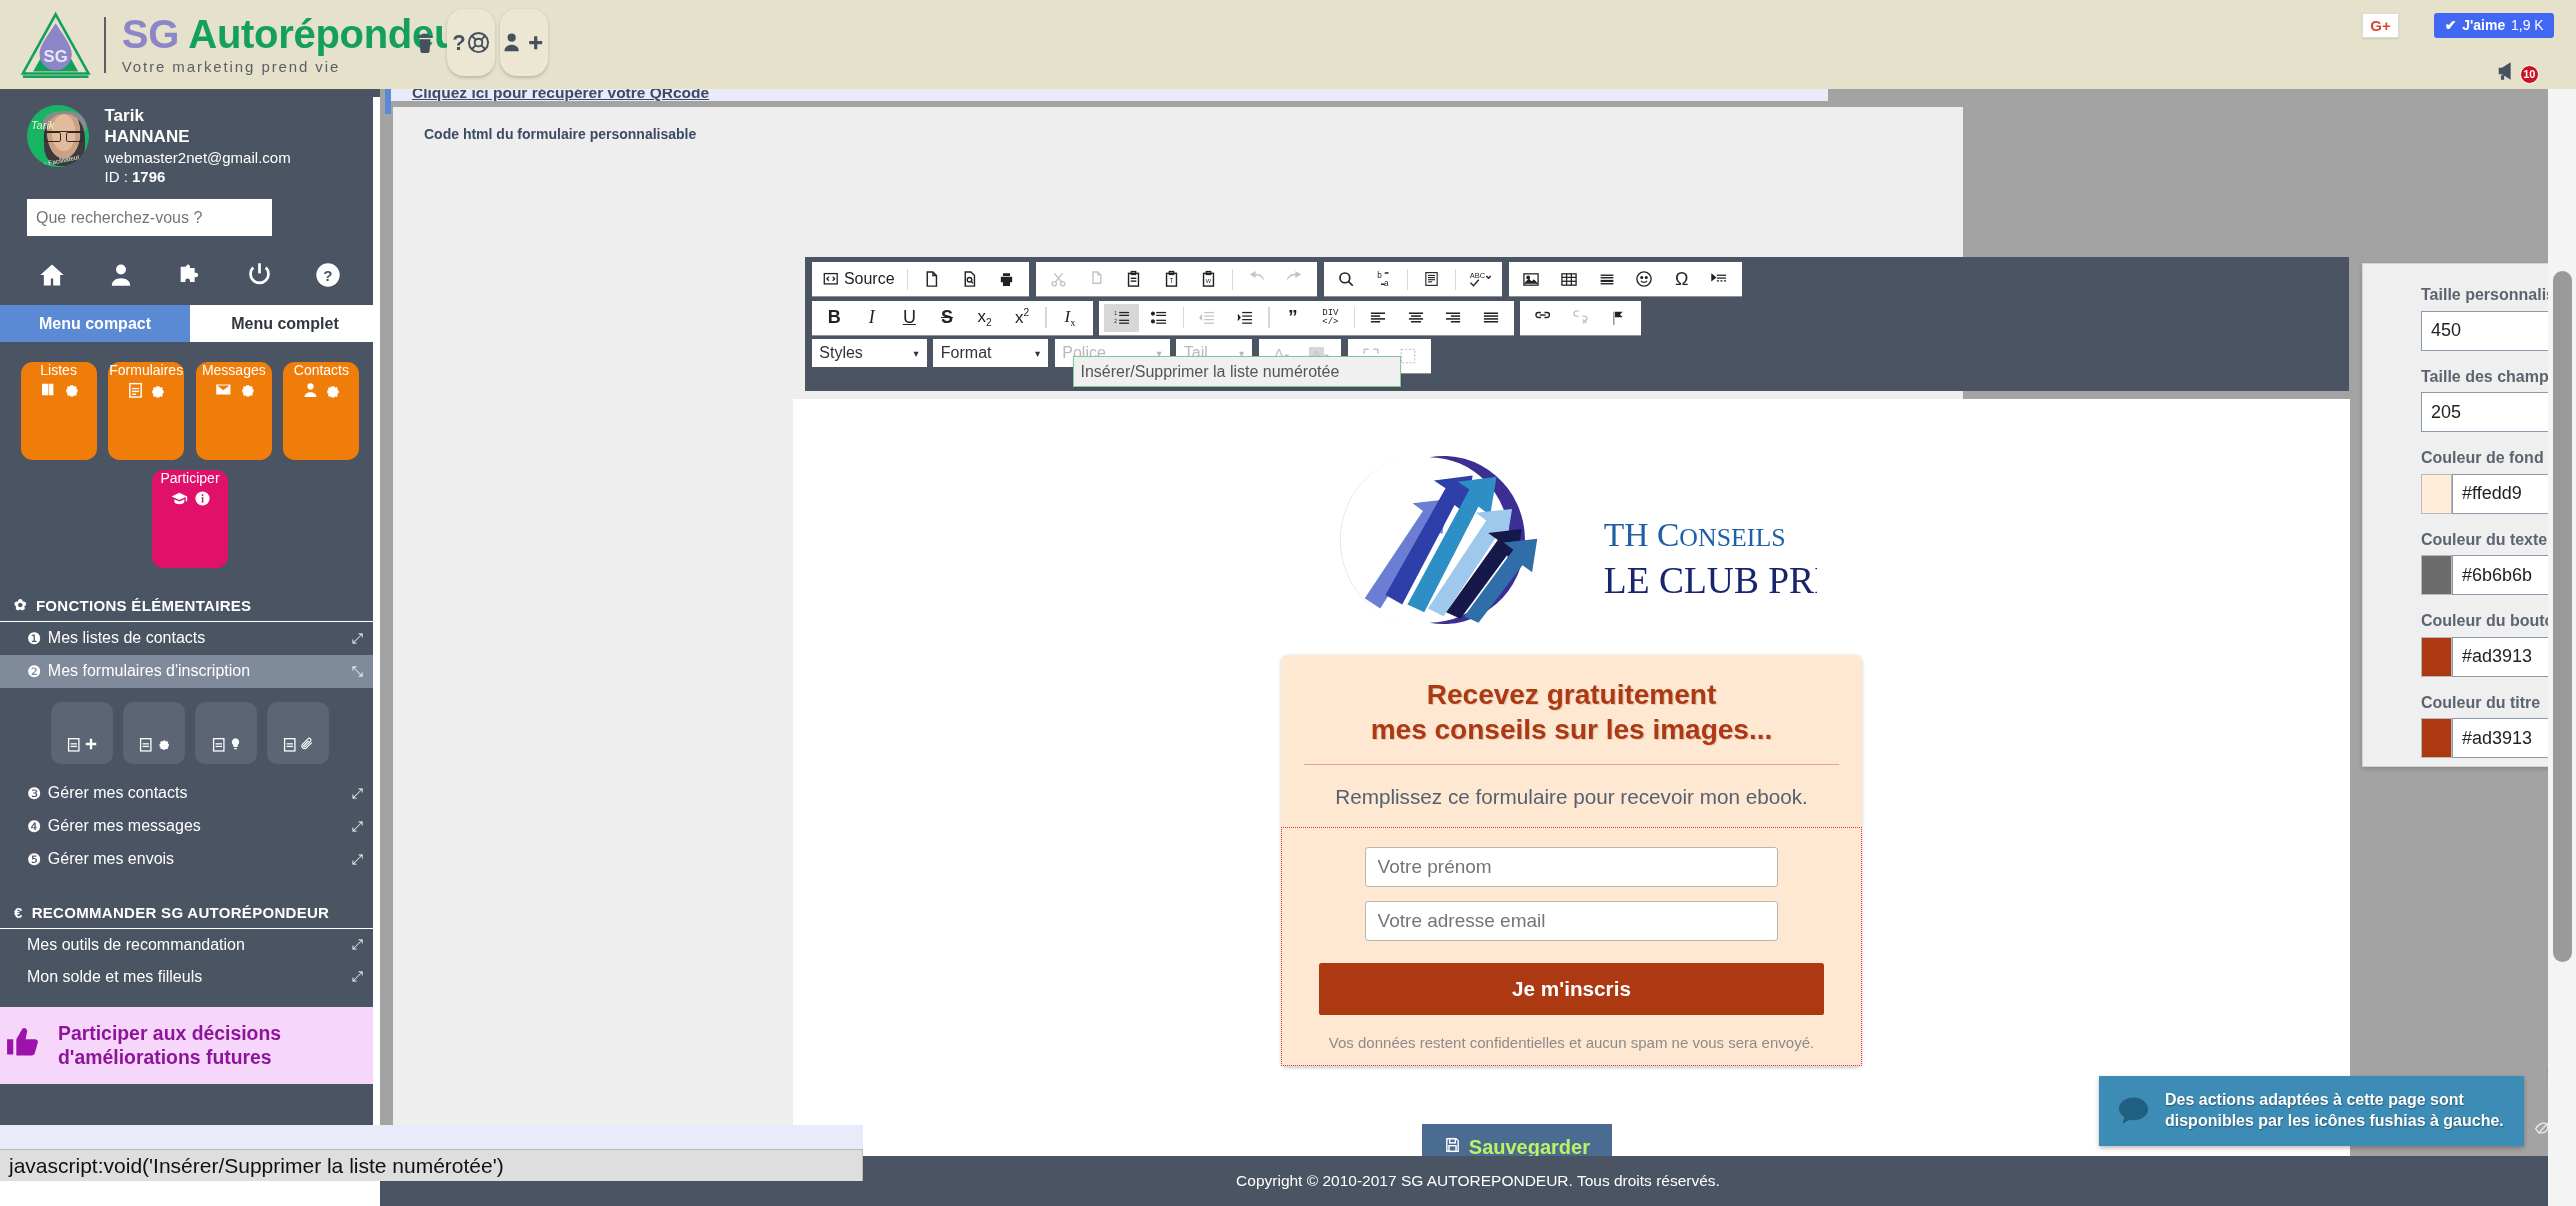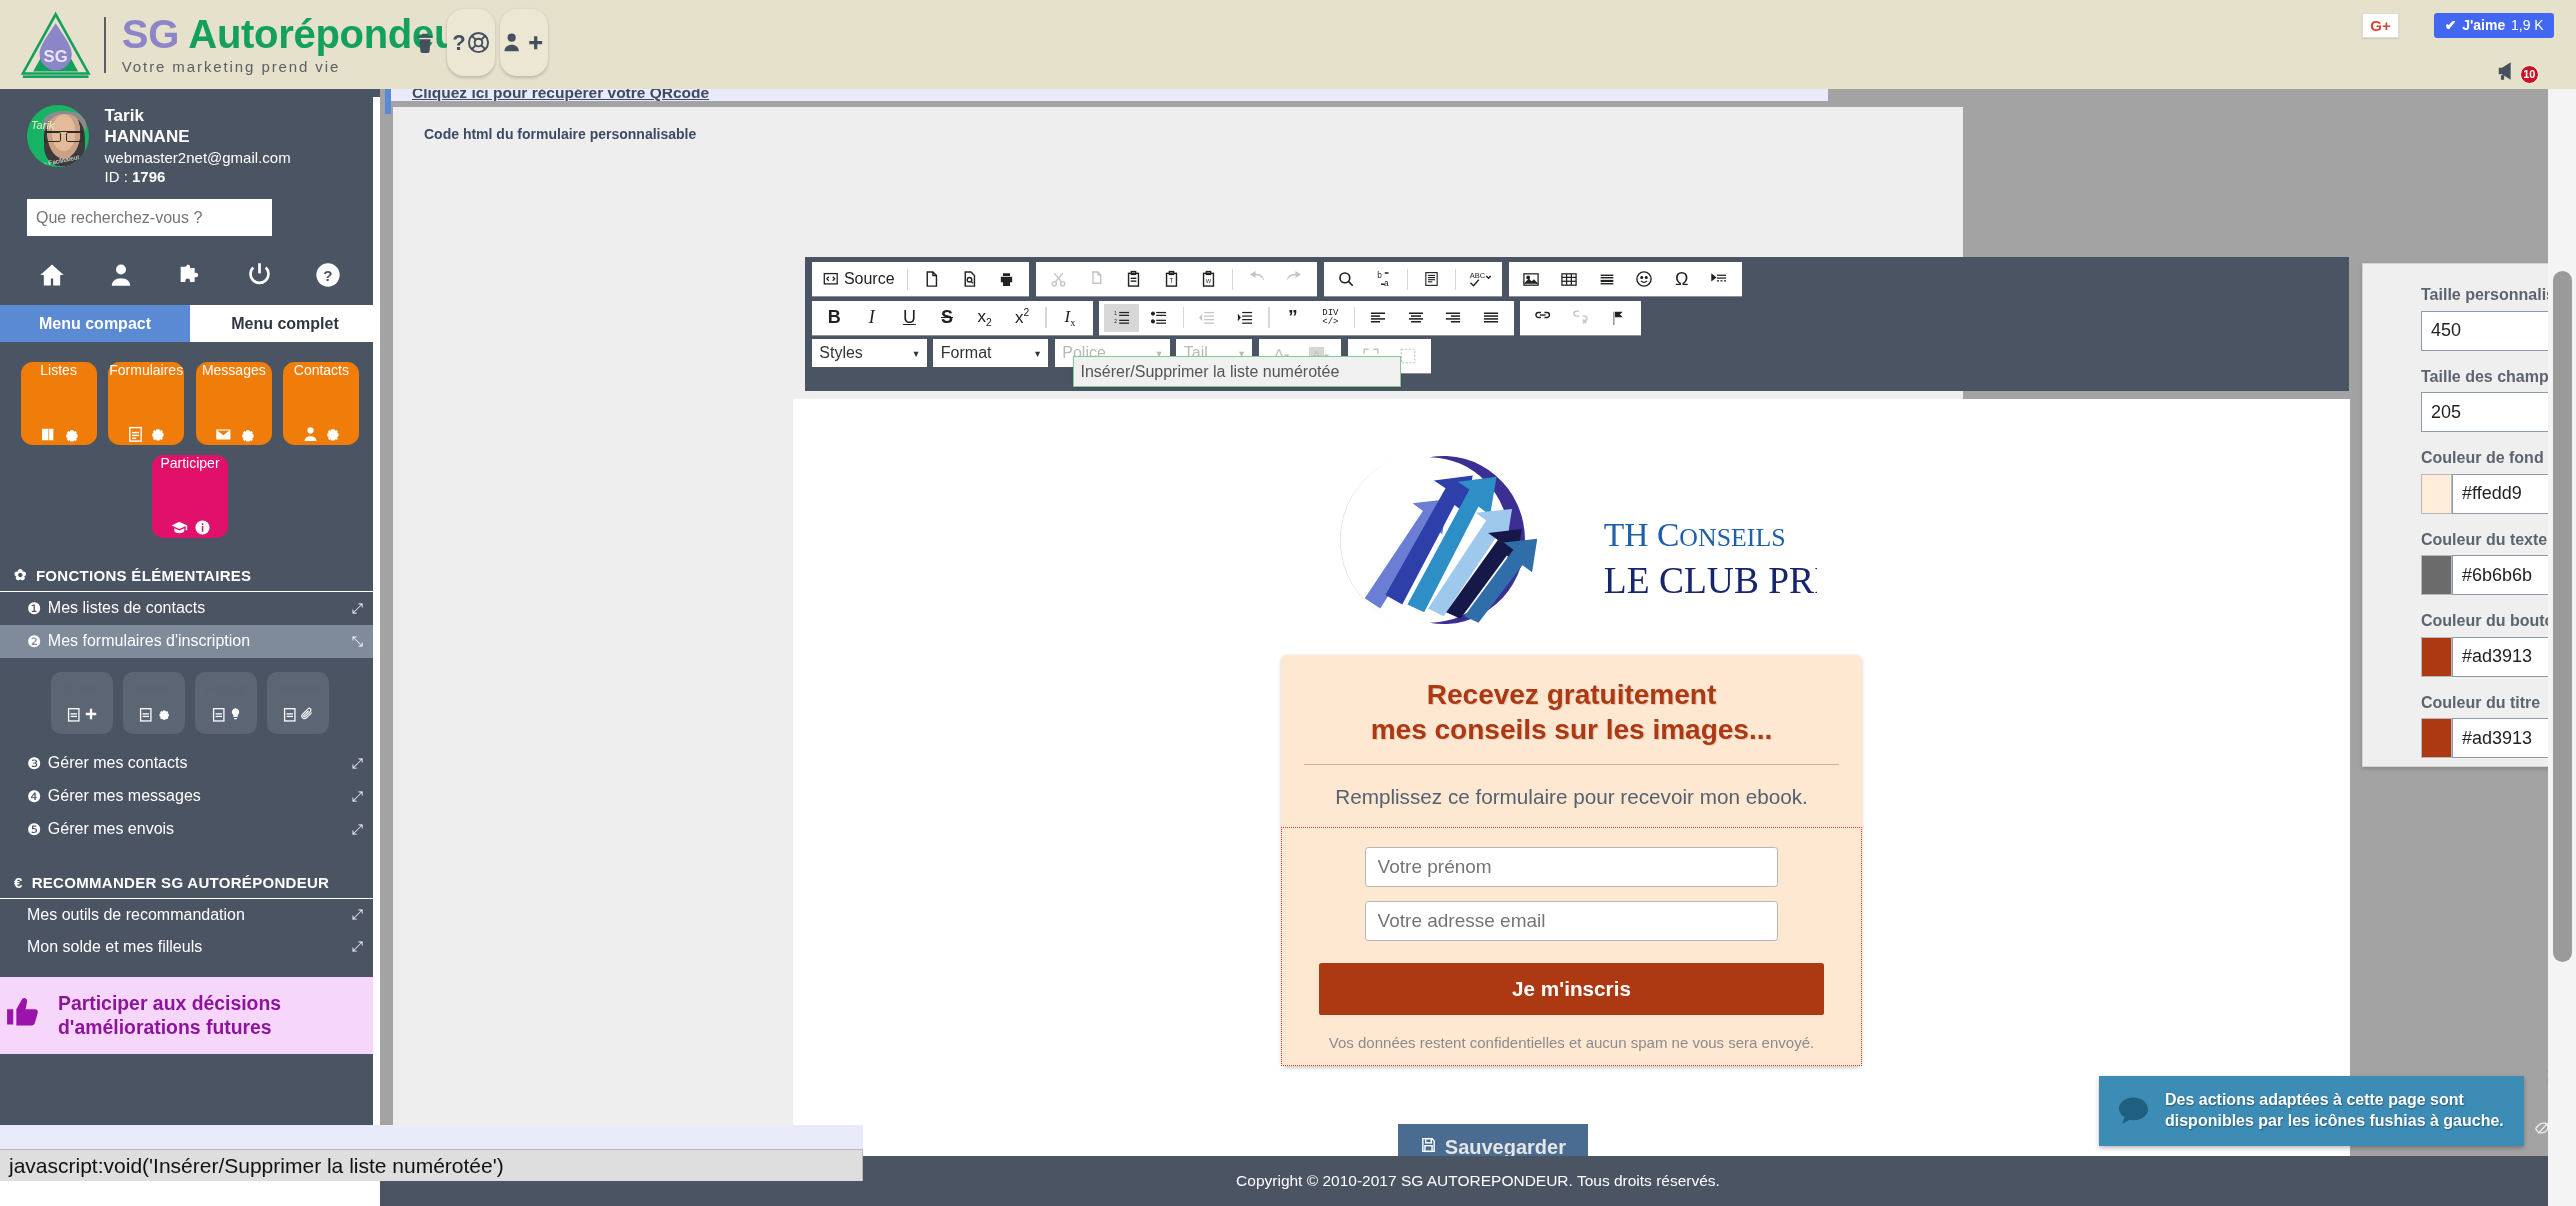--- a/index.html
+++ b/index.html
@@ -88,22 +88,22 @@
   .quicknav > div { display:flex; align-items:center; justify-content:center; width:47px; height:47px; }
 
   .menutabs { display:flex; height:37px; }
   .mtab { flex:1; display:flex; align-items:center; justify-content:center; font-size:16px; font-weight:bold; }
   .mtab.active { background:#5b8ad4; color:#fff; }
   .mtab.inactive { background:#fff; color:#32373f; }
 
   .tilearea { padding:19.4px 17px 0 17px; }
   .tilerow { display:flex; justify-content:center; gap:11.6px; }
   .tile {
-    width:76px; height:83px; border-radius:11.6px; background:#f07d09; color:#fff;
-    display:flex; flex-direction:column; align-items:center; justify-content:space-between; gap:3.9px;
+    width:76px; height:98px; border-radius:11.6px; background:#f07d09; color:#fff;
+    display:flex; flex-direction:column; align-items:center; justify-content:flex-start; gap:3.9px;
   }
   .tile.pink { background:#e0106b; }
   .tile .tlabel { font-size:14px; }
   .tile .ticons { display:flex; align-items:center; gap:3.9px; }
 
   .sect-head {
     margin-top:22px; padding:6.5px 11.6px 6.5px 14px; font-size:15px; font-weight:bold;
     letter-spacing:0.3px; border-bottom:1.9px solid #fff; display:flex; align-items:center; gap:9px;
   }
   .mitem {
@@ -218,23 +218,23 @@
   .sfield { display:flex; align-items:stretch; margin-bottom:17px; }
   .swatch { width:31px; height:40px; border:0.6px solid #b9b9b9; flex:0 0 31px; }
   .sinput {
     width:174px; height:40px; background:#fff; border:1.3px solid #8a9bb0; color:#222;
     font-size:18px; padding:0 9px; font-family:"Liberation Sans", sans-serif;
   }
 
   
   .save-wrap { position:absolute; left:1398px; top:1124px; }
   .savebtn {
-    background:#4a6c90; color:#e5e5e5; border:none; padding:11.6px 22px; font-size:20px;
+    background:#4a6c90; color:#bef264; border:none; padding:11.6px 22px; font-size:20px;
     font-weight:bold; display:flex; align-items:center; gap:7.8px;
-    font-family:"Liberation Sans", sans-serif; cursor:pointer;
+    font-family:"Liberation Sans", sans-serif; cursor:pointer;margin-left:24px;
   }
   .footer {
     position:absolute; left:380px; top:1156px; width:2196px; height:50px;
     background:#4b5462; color:#fff; display:flex; align-items:center; justify-content:center;
     font-size:15.5px;
   }
   .statusbar {
     position:absolute; left:0; bottom:26px; width:863px; height:32px;
     background:#dedede; border-top:0.6px solid #b8b8b8; border-right:0.6px solid #b8b8b8;
     display:flex; align-items:center; padding-left:9px; font-size:21px; color:#111; z-index:60;

